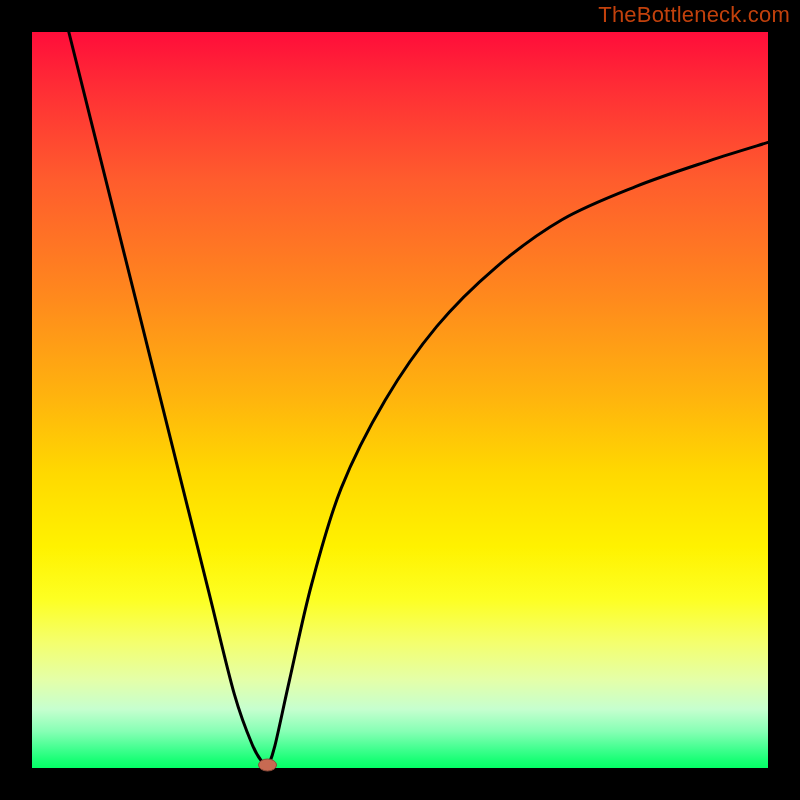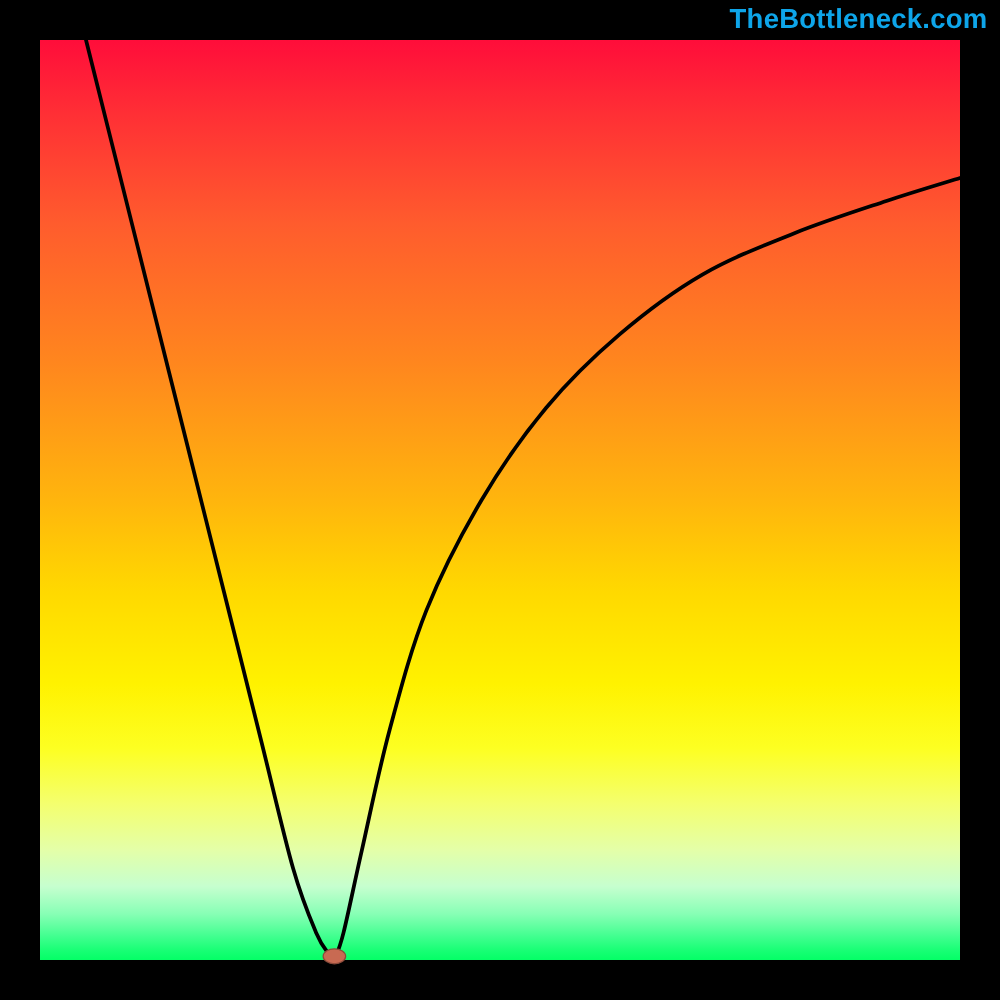--- a/index.html
+++ b/index.html
@@ -39,23 +39,23 @@
       #87ffb5 95%,
       #3fff8e 97.5%,
       #17ff74 99%,
       #04ff66 100%
     );
   }
   .watermark {
     position: absolute;
     top: 2px;
     right: 10px;
-    color: #0ea5e9;
+    color: #c2410c;
     font-size: 22px;
-    font-weight: 700;
+    font-weight: 400;
     letter-spacing: 0.2px;
     user-select: none;
   }
   svg.curve {
     position: absolute;
     left: 0;
     top: 0;
     width: 736px;
     height: 736px;
     overflow: visible;

